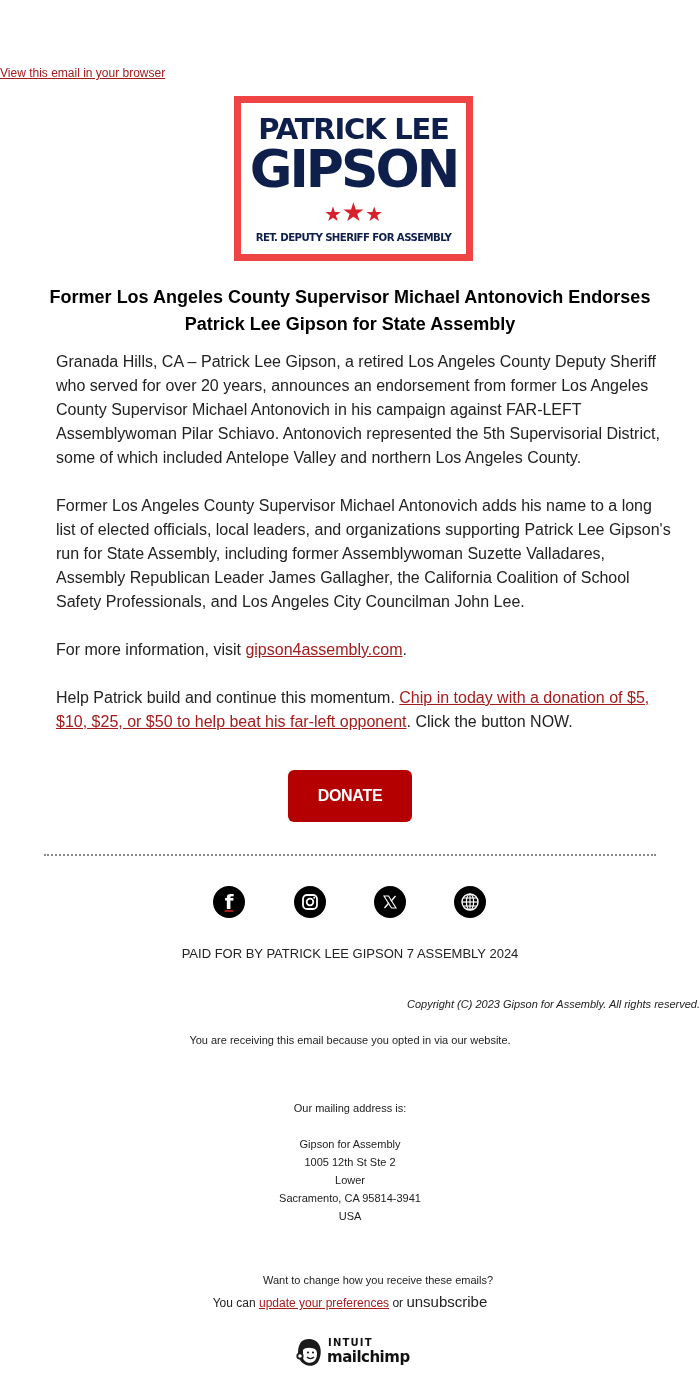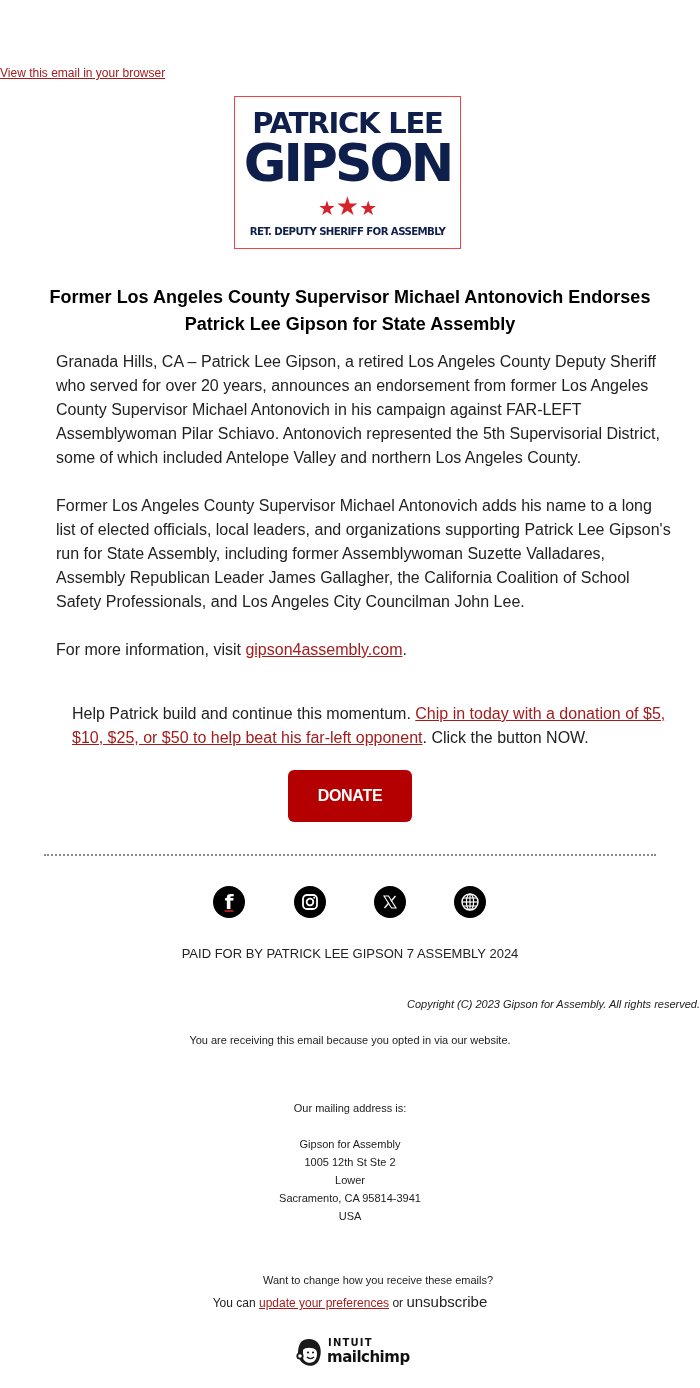--- a/index.html
+++ b/index.html
@@ -2,21 +2,21 @@
 <html><head>
 <meta charset="utf-8">
 <style>
   html, body { margin: 0; padding: 0; background: #ffffff; }
   body { width: 700px; height: 1388px; position: relative; overflow: hidden;
          font-family: "Liberation Sans", sans-serif; color: #202020; }
   a { color: #a31d1d; text-decoration: underline; }
   .view-browser { position: absolute; top: 49px; left: 0; width: 700px; text-align: left;
                   font-size: 12px; line-height: 16px; margin-top: 16px; }
   .logo { position: absolute; left: 234px; top: 96px; width: 225px; height: 151px;
-          border: 1px solid #ef4444; background: #fff; text-align: center; }
+          border: 7px solid #ef4444; background: #fff; text-align: center; }
   .logo .l1 { position: absolute; top: 9px; left: 0; width: 100%; font-family: "DejaVu Sans", sans-serif;
               font-weight: bold; font-size: 29px; line-height: 34px; color: #0f1f4b; letter-spacing: -1.2px; }
   .logo .l2 { position: absolute; top: 38px; left: 0; width: 100%; font-family: "DejaVu Sans", sans-serif;
               font-weight: bold; font-size: 52px; line-height: 56px; color: #0f1f4b; letter-spacing: -3px; }
   .logo .stars { position: absolute; top: 98px; left: 0; width: 100%; color: #d6232b; font-size: 20px; line-height: 22px; }
   .logo .stars .big { font-size: 26px; }
   .logo .l3 { position: absolute; top: 128px; left: 0; width: 100%; font-family: "DejaVu Sans", sans-serif;
               font-weight: bold; font-size: 10.2px; line-height: 14px; color: #0f1f4b; letter-spacing: -0.6px; }
   .headline { position: absolute; top: 284px; left: 30px; width: 640px; text-align: center;
               font-size: 18px; font-weight: bold; line-height: 27px; color: #000; }
@@ -55,21 +55,21 @@
 
 <div class="headline">Former Los Angeles County Supervisor Michael Antonovich Endorses Patrick Lee Gipson for State Assembly</div>
 
 <p class="para" style="top:350px;margin:0;">Granada Hills, CA – Patrick Lee Gipson, a retired Los Angeles County Deputy Sheriff who served for over 20 years, announces an endorsement from former Los Angeles County Supervisor Michael Antonovich in his campaign against FAR-LEFT Assemblywoman Pilar Schiavo. Antonovich represented the 5th Supervisorial District, some of which included Antelope Valley and northern Los Angeles County.</p>
 <p class="para" style="top:494px;margin:0;">Former Los Angeles County Supervisor Michael Antonovich adds his name to a long list of elected officials, local leaders, and organizations supporting Patrick Lee Gipson's run for State Assembly, including former Assemblywoman Suzette Valladares, Assembly Republican Leader James Gallagher, the California Coalition of School Safety Professionals, and Los Angeles City Councilman John Lee.</p>
 
 <p class="para" style="top:638px;margin:0;">
   <span>For more information, visit </span><a href="#">gipson4assembly.com</a><span>.</span>
 </p>
 
-<p class="para" style="top:686px;margin:16px;">
+<p class="para" style="top:686px;margin:0;">
   <span>Help Patrick build and continue this momentum. </span><a href="#">Chip in today with a donation of $5, $10, $25, or $50 to help beat his far-left opponent</a><span>. Click the button NOW.</span>
 </p>
 
 <div class="donate">DONATE</div>
 
 <div class="divider"></div>
 
 <a class="social" href="#" style="left:213px;">
   <span style="color:#fff;font-weight:bold;font-size:20px;font-family:'DejaVu Sans',sans-serif;line-height:1;">f</span>
 </a>

